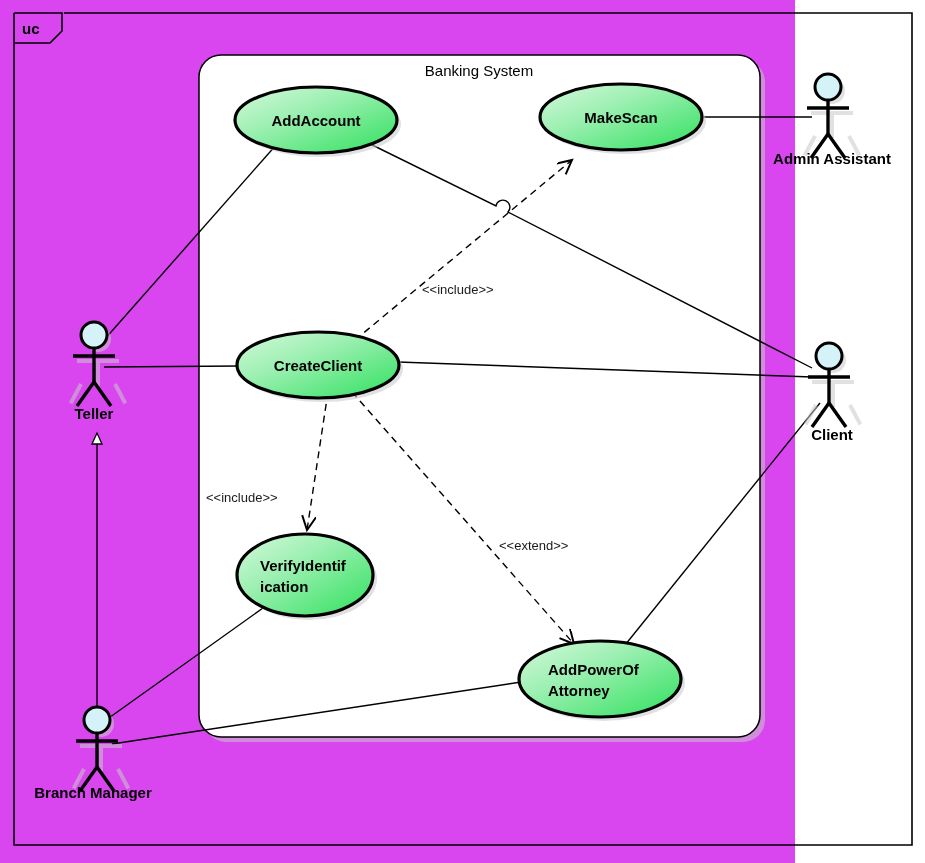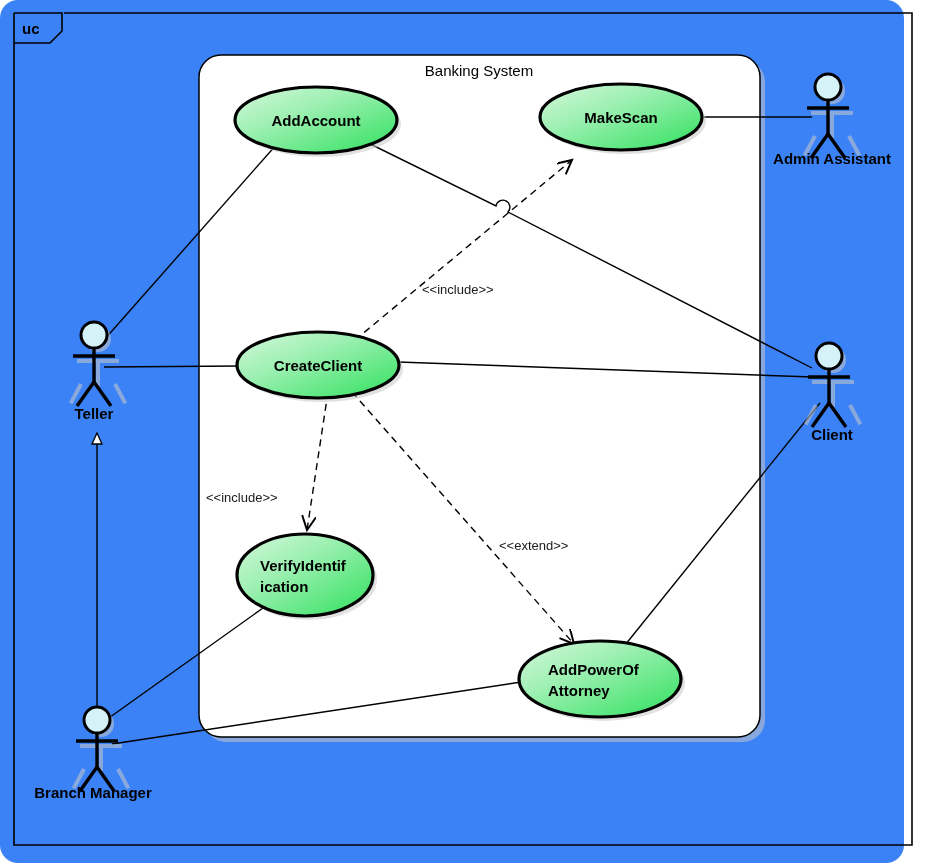--- a/index.html
+++ b/index.html
@@ -8,24 +8,23 @@
     background: #ffffff;
   }
   body {
     width: 925px;
     height: 863px;
     font-family: "Liberation Sans", sans-serif;
     overflow: hidden;
   }
   #diagram-root {
     position: relative;
-    width: 904px;
+    width: 795px;
     height: 863px;
-    background: #3b82f6;
-    border-radius: 18px;
+    background: #d946ef;
   }
   svg.canvas {
     position: absolute;
     top: 0;
     left: 0;
     width: 925px;
     height: 863px;
     display: block;
   }
   .frame-label-text {

